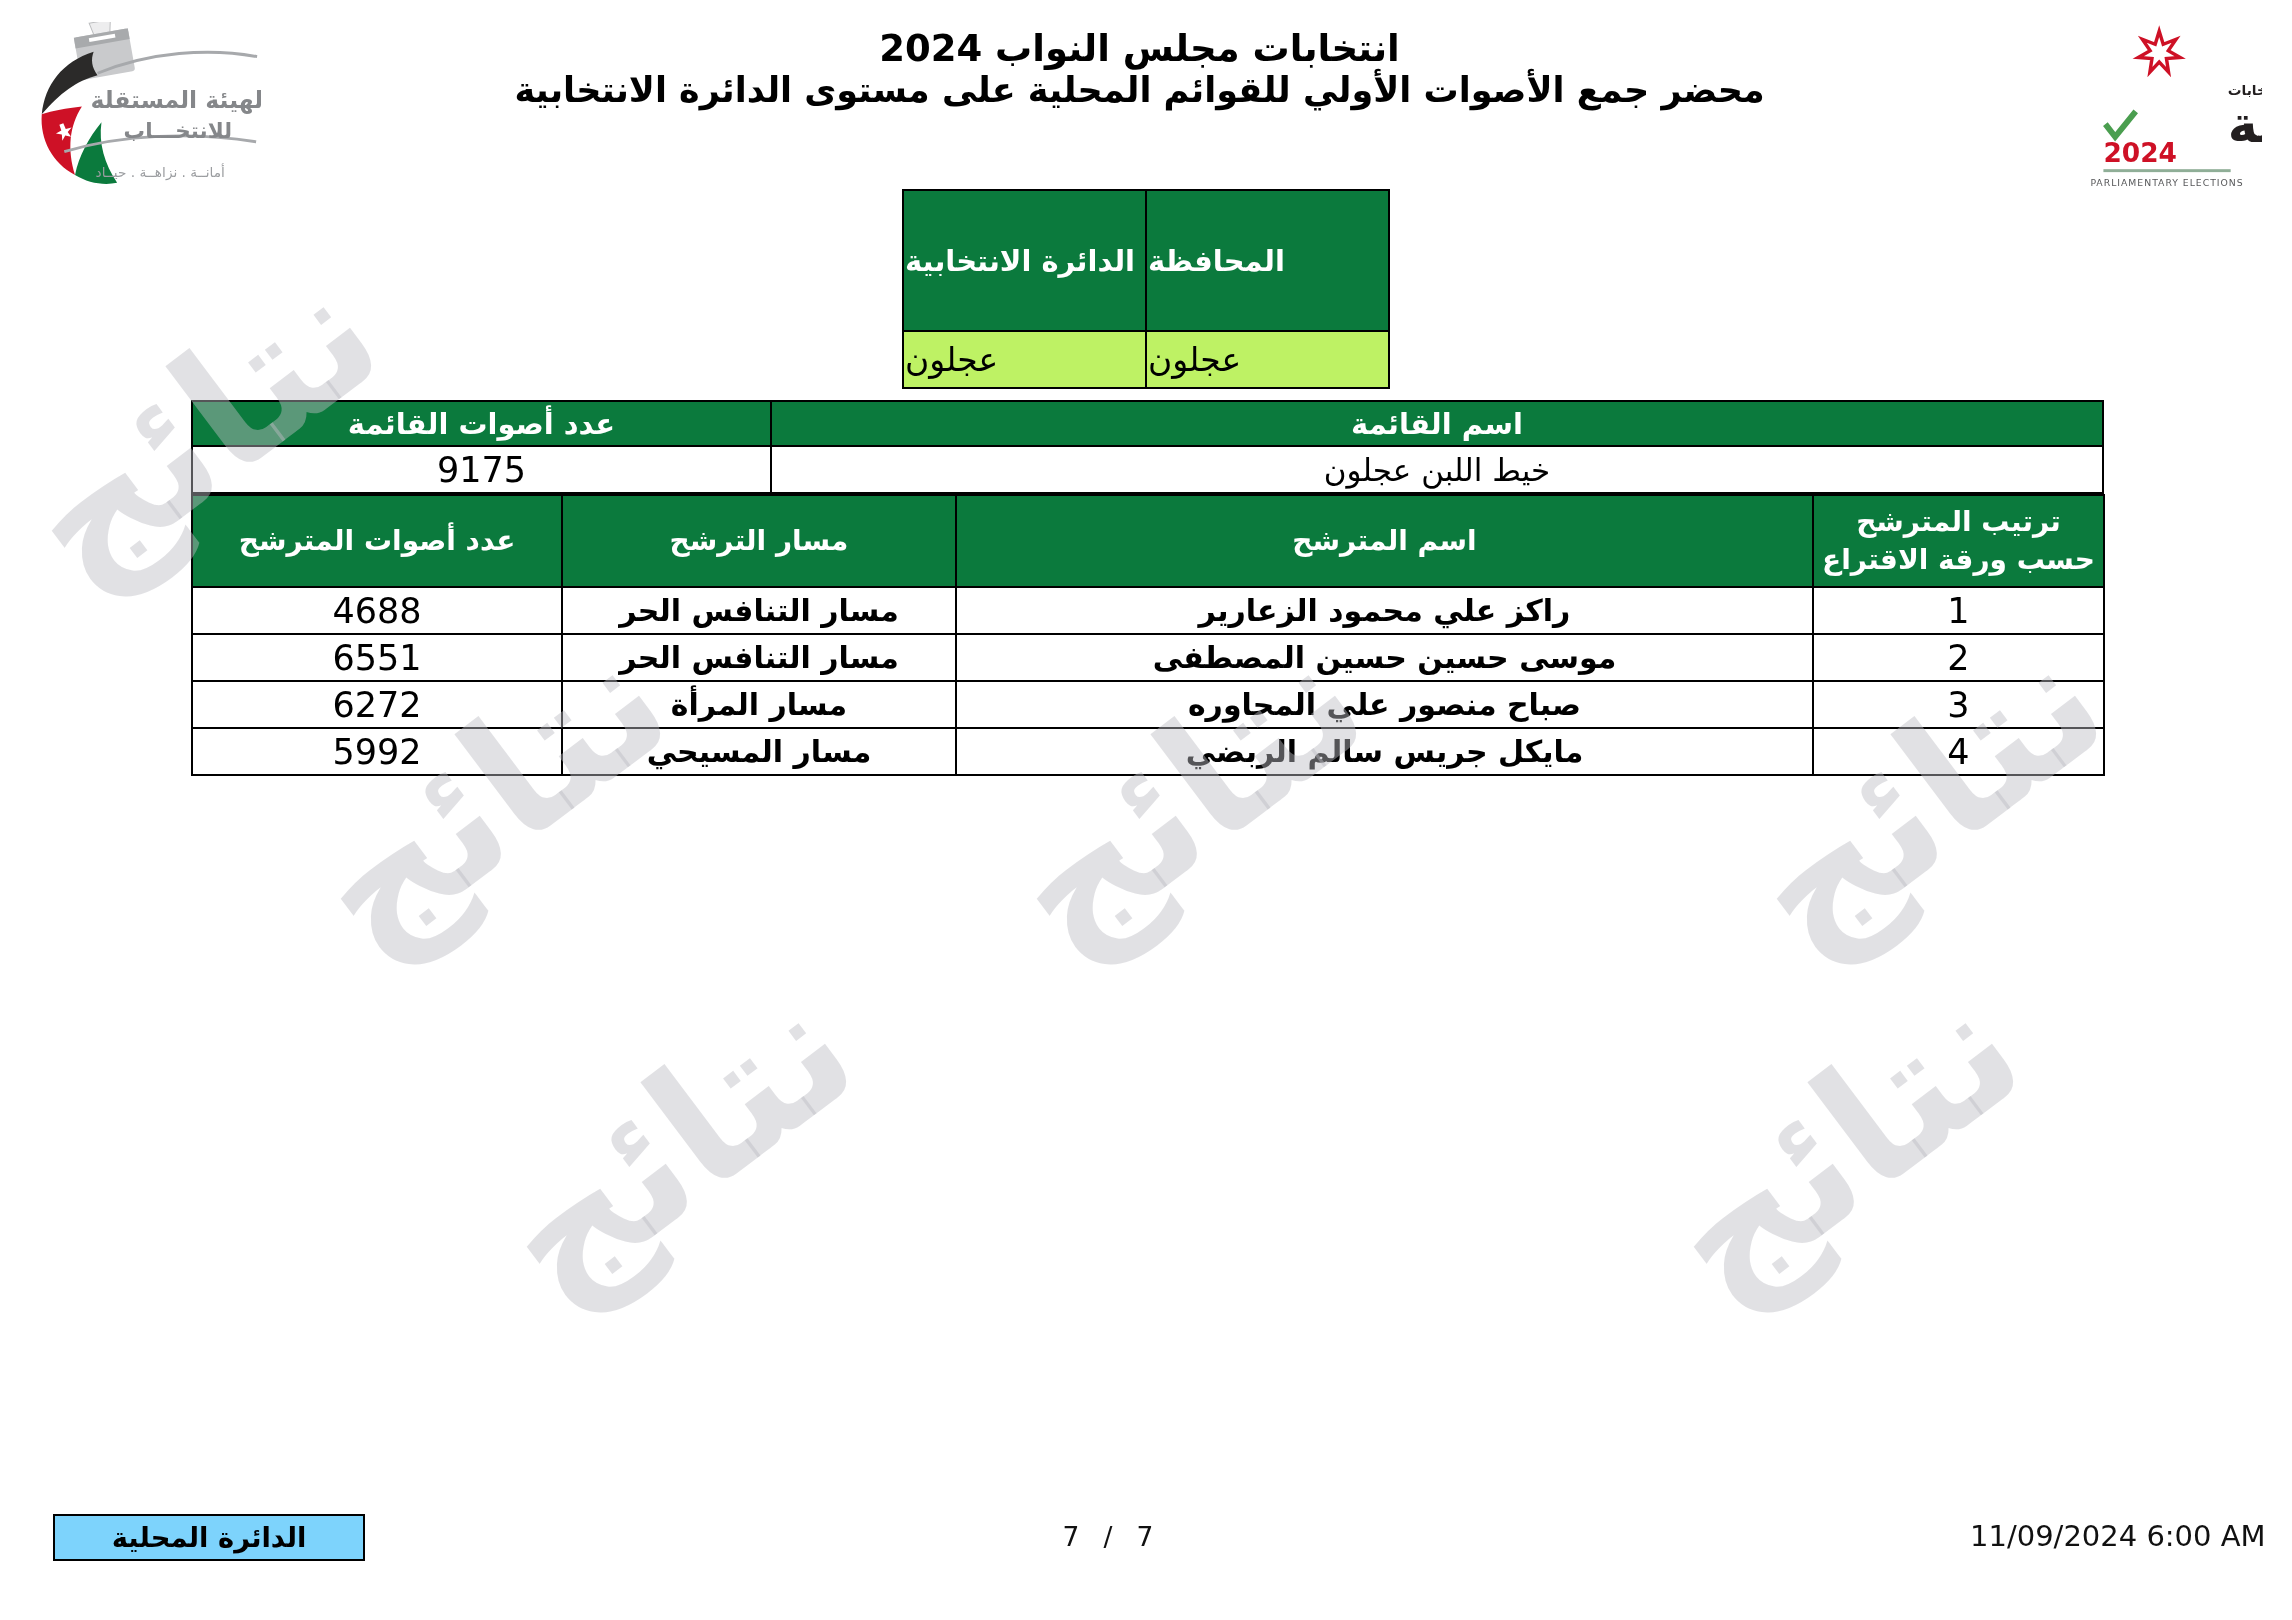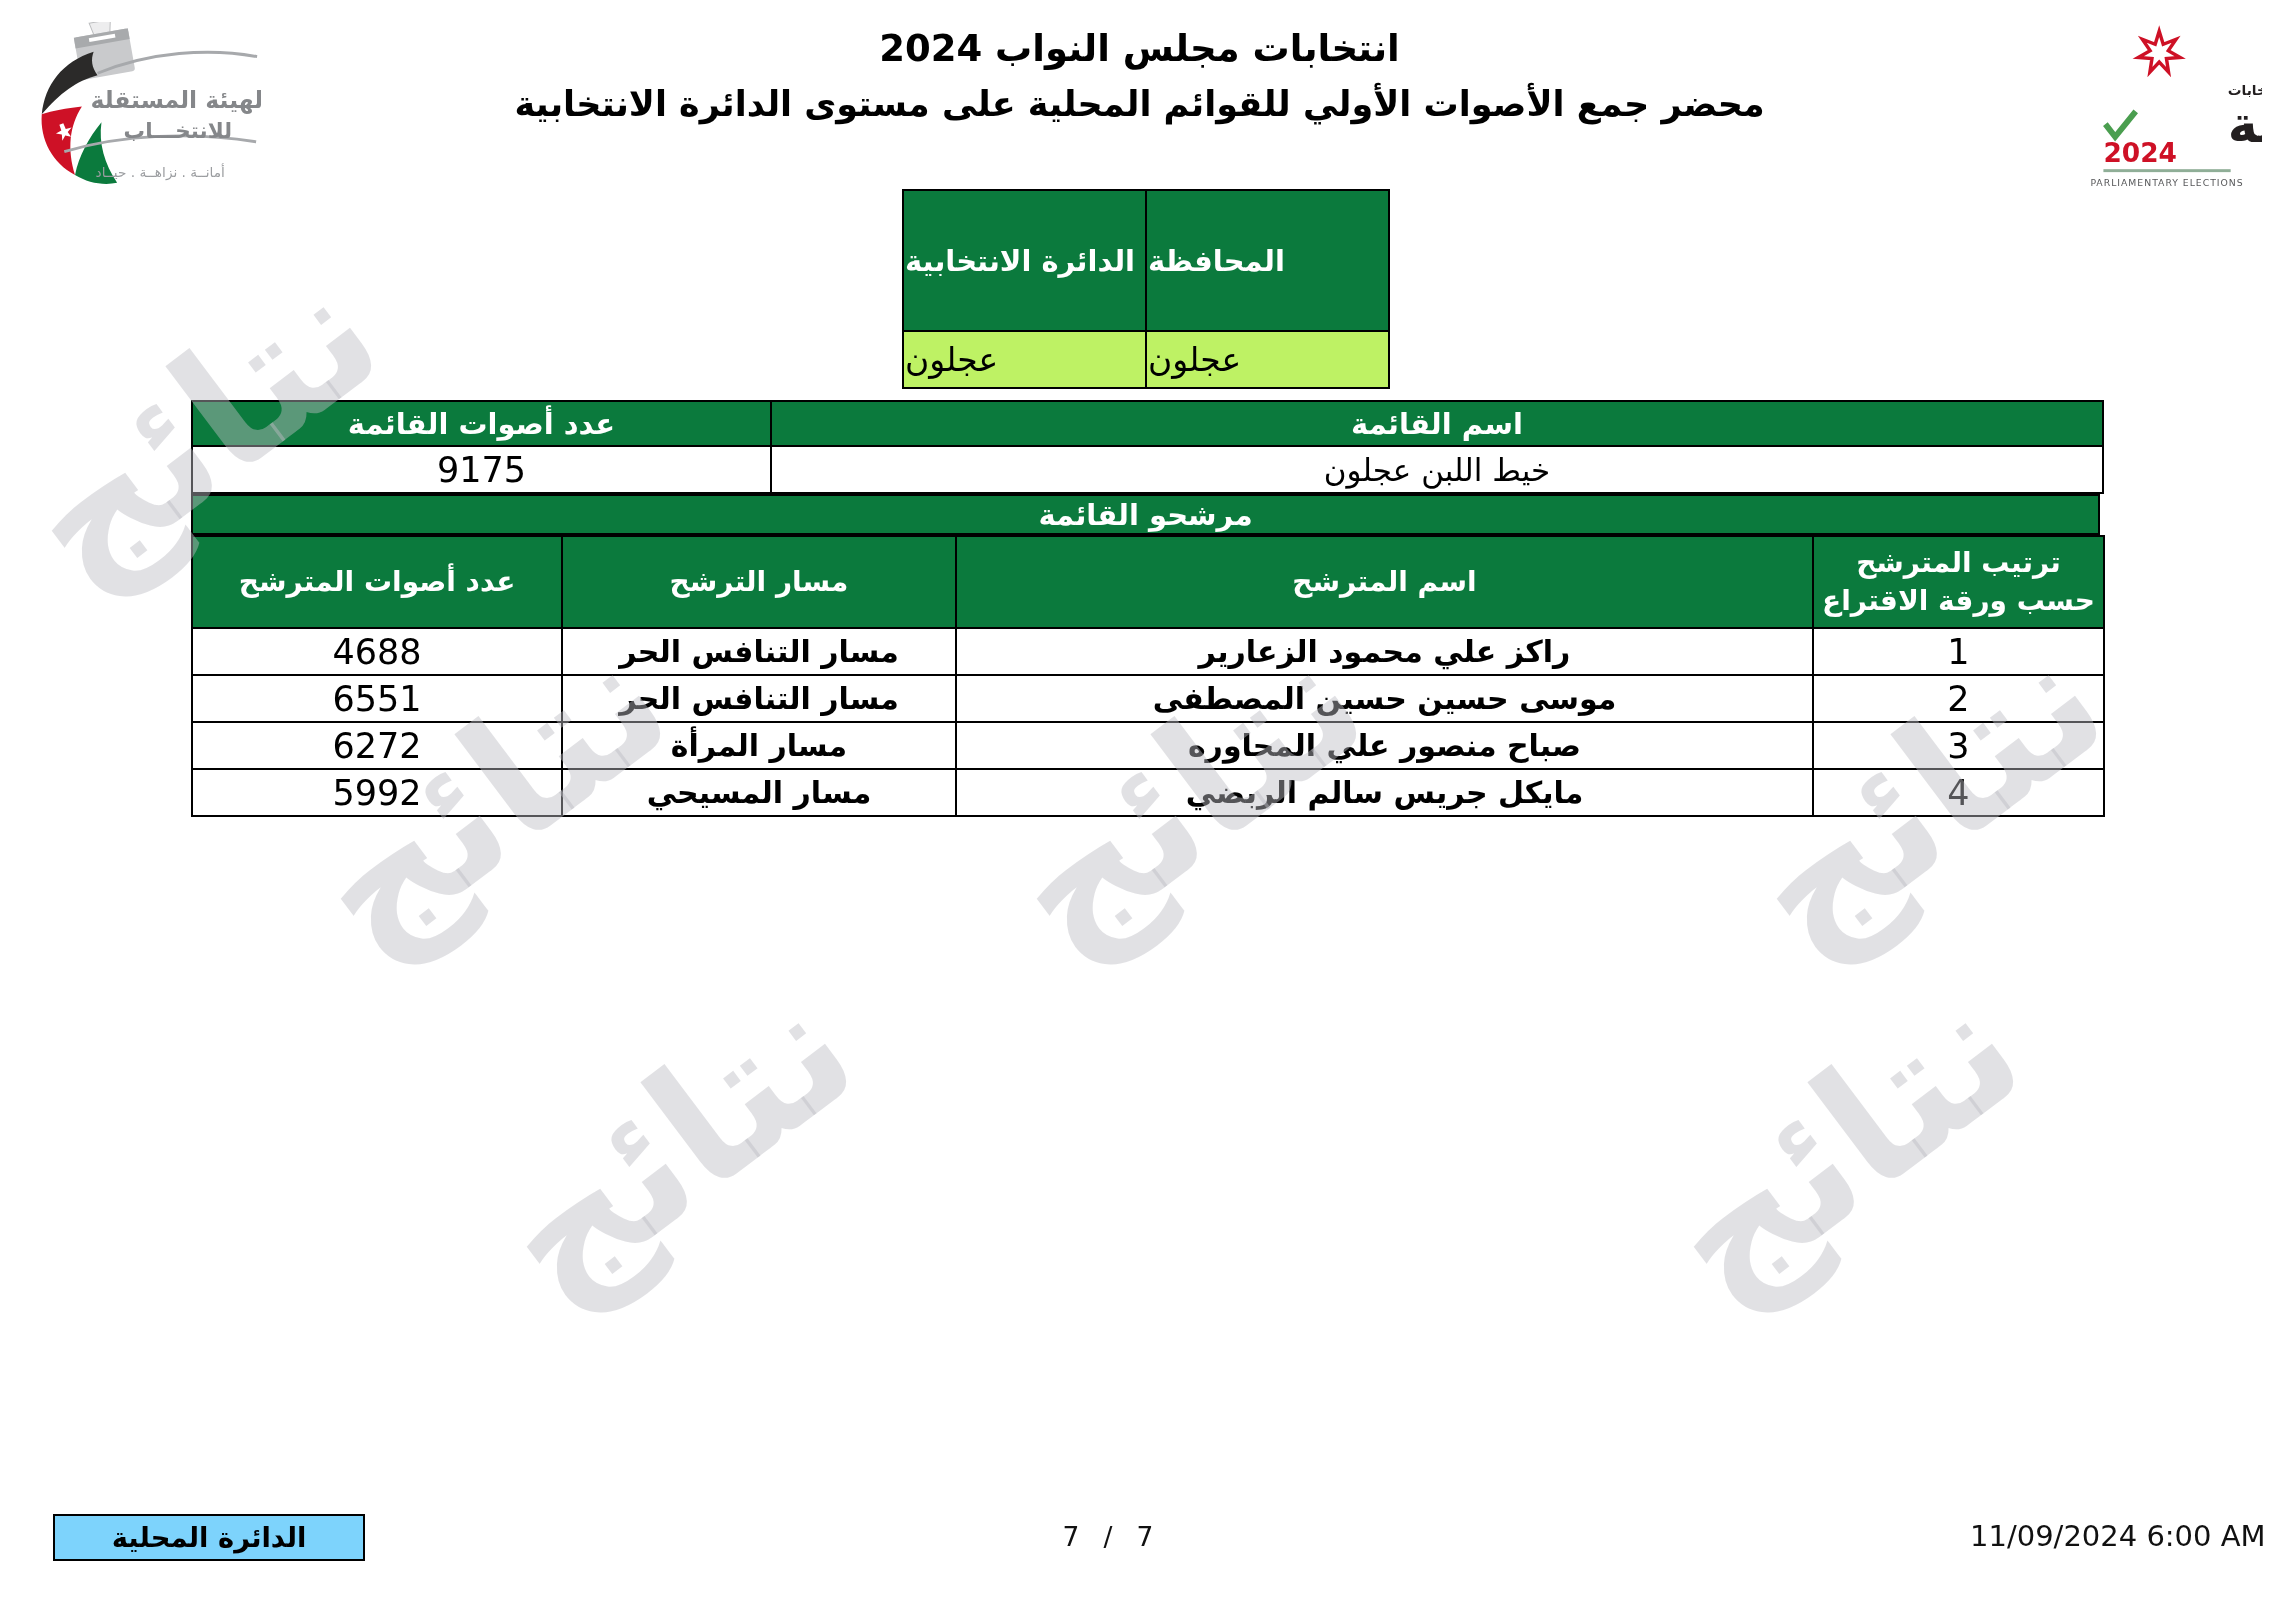--- a/index.html
+++ b/index.html
@@ -27,21 +27,21 @@
     user-select:none;
   }
   
   .logo-left{position:absolute;left:31px;top:21.6px;z-index:2;}
   .logo-right{position:absolute;left:2076px;top:21.6px;z-index:2;}
   .titles{
     position:absolute;left:0;right:14px;top:27.4px;
     text-align:center;direction:rtl;z-index:2;color:#000;
   }
   .title-1{font-size:37px;font-weight:bold;}
-  .title-2{font-size:35px;font-weight:bold;margin-top:14px;}
+  .title-2{font-size:35px;font-weight:bold;margin-top:0;}
   
   .info-table{
     position:absolute;left:902px;top:189px;width:488px;
     border-collapse:collapse;direction:rtl;z-index:2;
     table-layout:fixed;
   }
   .info-table th,.info-table td{border:2.9px solid #000;text-align:left;vertical-align:middle;}
   .info-table th{background:#0b7a3d;color:#fff;font-weight:bold;font-size:29px;height:137px;}
   .info-table td{background:#bef264;color:#000;font-size:33px;height:53px;}
   
@@ -155,21 +155,20 @@
         <th>اسم القائمة</th>
         <th>عدد أصوات القائمة</th>
       </tr>
       <tr>
         <td>خيط اللبن عجلون</td>
         <td class="num">9175</td>
       </tr>
     </tbody>
       </table>
 
-    <div class="banner">مرشحو القائمة</div>
 
     <table class="sheet cand-table">
       <colgroup>
         <col style="width:291px">
           <col style="width:857px">
           <col style="width:394px">
           <col style="width:370px">
       </colgroup>
       <tbody>
           <tr>

